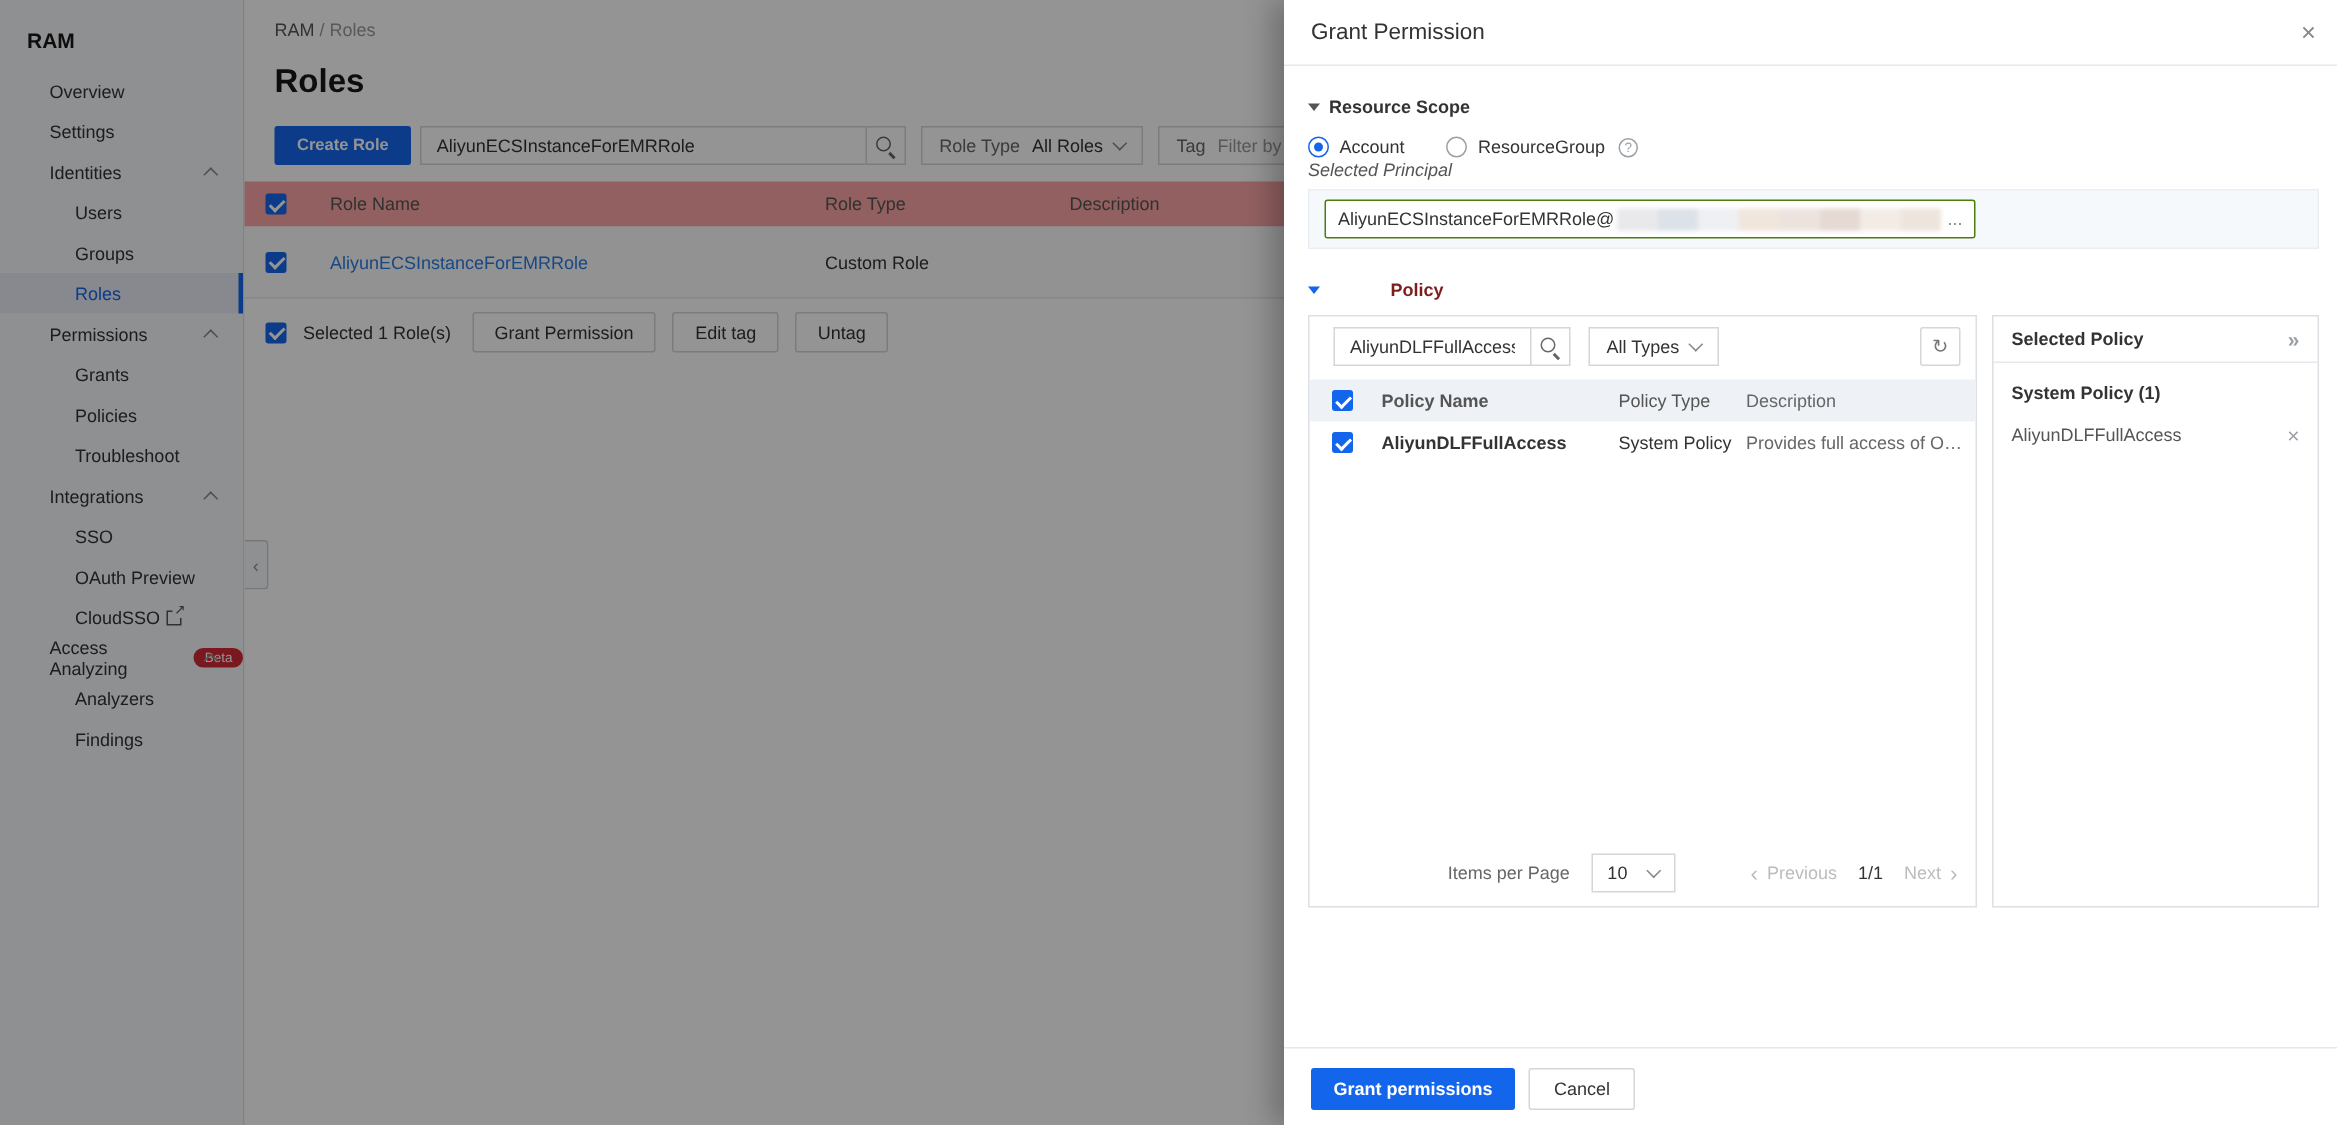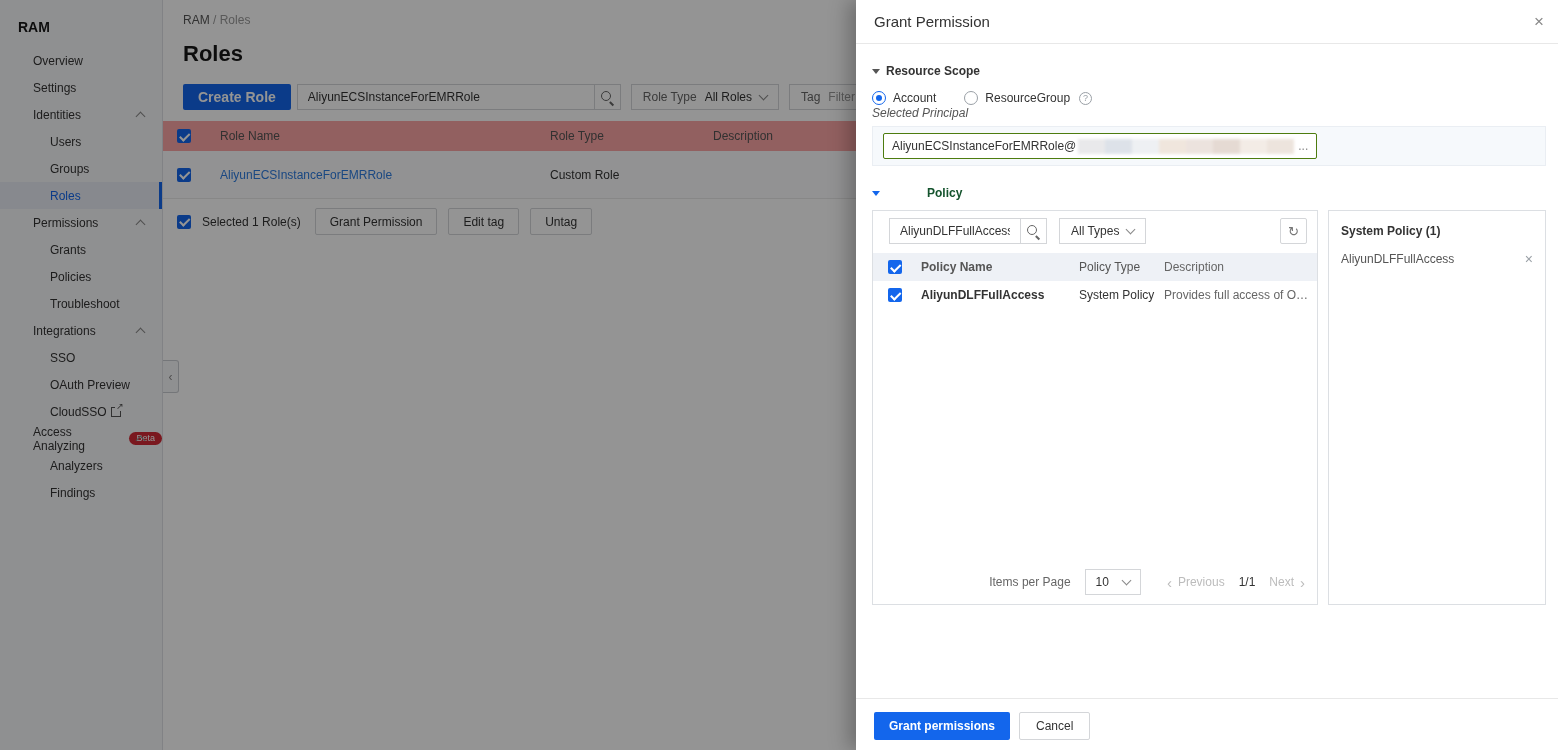--- a/index.html
+++ b/index.html
@@ -27,21 +27,21 @@
   .collapse-handle { position:absolute; left:163px; top:360px; width:16px; height:33px; background:#f7f8fa;
                      border:1px solid #c9ccd1; border-left:none; border-radius:0 3px 3px 0; z-index:2;
                      display:flex; align-items:center; justify-content:center; color:#888; font-size:12px; }
 
   
   .main { position:absolute; left:163px; top:0; width:1395px; height:750px; background:#fff; z-index:1; }
   .breadcrumb { padding:13px 0 0 20px; font-size:12px; color:#999; }
   .breadcrumb .bc-root { color:#555; }
   .page-title { padding:14px 0 0 20px; font-size:22px; font-weight:bold; color:#181818; }
   .toolbar { display:flex; align-items:center; margin:17px 0 0 20px; height:26px; }
-  .btn-primary { background:#1366EC; color:#fff; border:none; font-size:14px; font-weight:bold;
+  .btn-primary { background:#1366EC; color:#fff; border:none; font-size:11px; font-weight:bold;
                  padding:0 15px; height:26px; border-radius:2px; cursor:pointer; }
   .searchbox { display:flex; margin-left:6px; height:26px; }
   .searchbox input { width:297px; height:26px; border:1px solid #d4d6d9; border-right:none; padding:0 10px;
                      font-size:12px; color:#333; font-family:inherit; background:#fff; outline:none; }
   .search-btn { width:27px; height:26px; border:1px solid #d4d6d9; background:#fff; display:flex;
                 align-items:center; justify-content:center; cursor:pointer; }
   .icon-search { position:relative; width:13px; height:13px; display:inline-block; }
   .icon-search::before { content:''; position:absolute; left:0; top:0; width:8px; height:8px;
                          border:1.5px solid #666; border-radius:50%; }
   .icon-search::after { content:''; position:absolute; left:9px; top:10px; width:5px; height:1.5px;
@@ -75,21 +75,21 @@
             box-shadow:-8px 0 18px rgba(0,0,0,0.25); }
   .drawer-header { height:44px; border-bottom:1px solid #e8e8e8; display:flex; align-items:center;
                    justify-content:space-between; padding:0 14px 0 18px; }
   .drawer-title { font-size:15px; color:#333; }
   .drawer-close { font-size:17px; color:#888; cursor:pointer; line-height:1; }
   .drawer-body { position:relative; padding:0 12px 0 16px; }
 
   .sec-heading { display:flex; align-items:center; gap:6px; font-weight:bold; color:#333; cursor:pointer; }
   .tri-down { width:0; height:0; border-left:4px solid transparent; border-right:4px solid transparent;
               border-top:5px solid #555; }
-  .sec-heading.blue, .sec-heading.blue .hd { color:#14532d;gap:47px; }
+  .sec-heading.blue, .sec-heading.blue .hd { color:#7f1d1d;gap:47px; }
   .sec-heading.blue .tri-down { border-top-color:#1366EC; }
 
   .rs-heading { margin-top:20px; }
   .radio-row { display:flex; align-items:center; margin-top:13px; gap:28px; }
   .radio-opt { display:flex; align-items:center; gap:7px; cursor:pointer; }
   .radio { width:14px; height:14px; border-radius:50%; border:1px solid #9aa0a6; background:#fff; position:relative; flex:none; }
   .radio.on { border-color:#1366EC; }
   .radio.on::after { content:''; position:absolute; left:3px; top:3px; width:6px; height:6px;
                      border-radius:50%; background:#1366EC; }
   .icon-help { width:13px; height:13px; border:1px solid #9aa0a6; border-radius:50%; color:#9aa0a6;
@@ -122,21 +122,21 @@
   .prow { display:flex; align-items:center; padding-left:15px; }
   .prow.phead { height:28px; background:#eef1f6; color:#555; }
   .prow.pbody { height:28px; }
   .pc0 { width:33px; display:flex; align-items:center; }
   .pc1 { width:158px;font-weight:bold; } .pc2 { width:85px; }
   .pc3 { flex:1; overflow:hidden; white-space:nowrap; text-overflow:ellipsis; color:#666; padding-right:6px; }
   .pagination { position:absolute; left:0; right:0; bottom:9px; display:flex; align-items:center;
                 justify-content:flex-end; padding-right:12px; gap:14px; }
   .ipp-label { color:#666; }
   .ipp-select { display:flex; align-items:center; gap:14px; border:1px solid #d4d6d9; height:26px;
-                padding:0 10px; margin-right:12px; cursor:pointer; }
+                padding:0 10px; margin-right:36px; cursor:pointer; }
   .pg-disabled { color:#bcbcbc; display:flex; align-items:center; gap:6px; }
   .pg-prev::before { content:'\2039'; font-size:15px; }
   .pg-next::after { content:'\203A'; font-size:15px; }
   .pg-current { color:#333; }
 
   .selected-panel { width:218px; height:395px; border:1px solid #dcdfe3; background:#fff; }
   .sp-header { height:31px; border-bottom:1px solid #e6e8eb; display:flex; align-items:center;
                justify-content:space-between; padding:0 12px; font-weight:bold; color:#333; }
   .sp-collapse { color:#9aa0a6; font-size:14px; cursor:pointer; }
   .sp-group { padding:13px 12px 0 12px; font-weight:bold; color:#333; }
@@ -372,20 +372,24 @@
                 <span>Previous</span>
               </span>
             <span class="pg-current">1/1</span>
             <span class="pg-disabled pg-next">
                 <span>Next</span>
               </span>
           </div>
         </div>
 
         <div class="selected-panel">
+          <div class="sp-header">
+            <span>Selected Policy</span>
+            <span class="sp-collapse">»</span>
+          </div>
           <div class="sp-group">System Policy (1)</div>
           <div class="sp-item">
             <span>AliyunDLFFullAccess</span>
             <span class="sp-remove">×</span>
           </div>
         </div>
 
       </div>
     </div>
 

